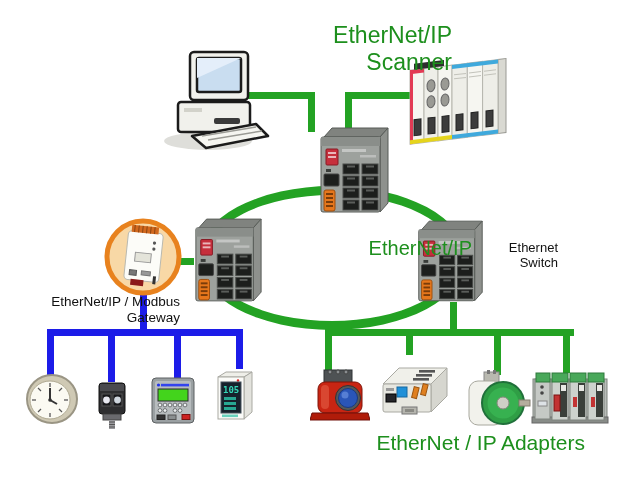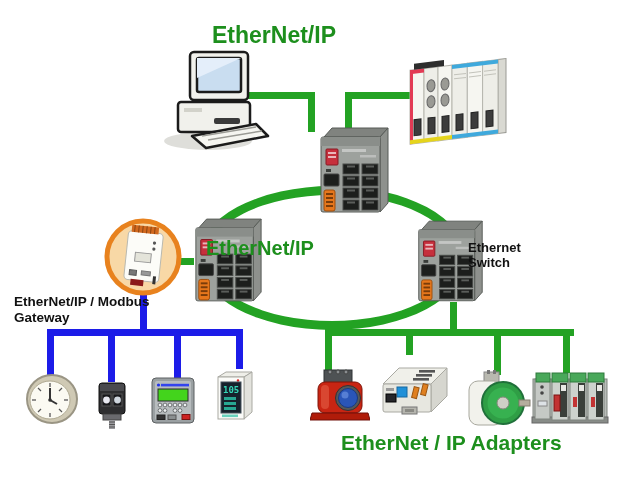--- a/index.html
+++ b/index.html
@@ -10,27 +10,27 @@
   
   .gline{position:absolute;background:#23a223;z-index:1;}
   .bline{position:absolute;background:#1c1ce8;z-index:1;}
   #ring{
     position:absolute;left:198px;top:186px;width:268px;height:144px;
     border:9px solid #23a223;border-radius:50%;box-sizing:border-box;z-index:1;
   }
   
   .dev{position:absolute;z-index:3;}
   
-  .lbl{position:absolute;z-index:4;font-weight:bold;text-align:left;}
+  .lbl{position:absolute;z-index:4;font-weight:normal;text-align:right;}
   #scanner-title{left:212px;top:22px;width:240px;font-size:23px;line-height:27px;color:#1d8f1d;}
   #ring-label{left:206px;top:236px;width:266px;font-size:20px;line-height:24px;color:#1d8f1d;}
   #switch-label{left:468px;top:241px;width:90px;font-size:13px;line-height:14.5px;color:#111;}
   #gateway-label{left:14px;top:294px;width:166px;font-size:13.5px;line-height:16px;color:#111;}
   #modbus-label{left:30px;top:431px;width:245px;font-size:21px;color:#2424dd;}
-  #adapters-label{left:341px;top:431px;width:260px;font-size:21px;color:#1d8f1d;}
+  #adapters-label{left:325px;top:431px;width:260px;font-size:21px;color:#1d8f1d;}
 </style>
 </head>
 <body>
 
 <div id="stage">
 
   <svg width="0" height="0" style="position:absolute">
     <defs>
       <g id="switch-shape">
         <polygon points="8,13 16,4 72,4 64,13" fill="#80837f" stroke="#565a56" stroke-width="1"></polygon>
@@ -90,20 +90,21 @@
 
   <div class="bline" style="left:140px;top:294px;width:7px;height:42px;"></div>
   <div class="bline" style="left:47px;top:329px;width:196px;height:7px;"></div>
   <div class="bline" style="left:47px;top:329px;width:7px;height:49px;"></div>
   <div class="bline" style="left:108px;top:329px;width:7px;height:53px;"></div>
   <div class="bline" style="left:174px;top:329px;width:7px;height:50px;"></div>
   <div class="bline" style="left:236px;top:329px;width:7px;height:40px;"></div>
 
   <div class="lbl" id="scanner-title">
     <div>EtherNet/IP</div>
+    <div>Scanner</div>
   </div>
   <div class="lbl" id="ring-label">EtherNet/IP</div>
   <div class="lbl" id="gateway-label">
     <div>EtherNet/IP / Modbus</div>
     <div>Gateway</div>
   </div>
   <div class="lbl" id="switch-label">
     <div>Ethernet</div>
     <div>Switch</div>
   </div>

